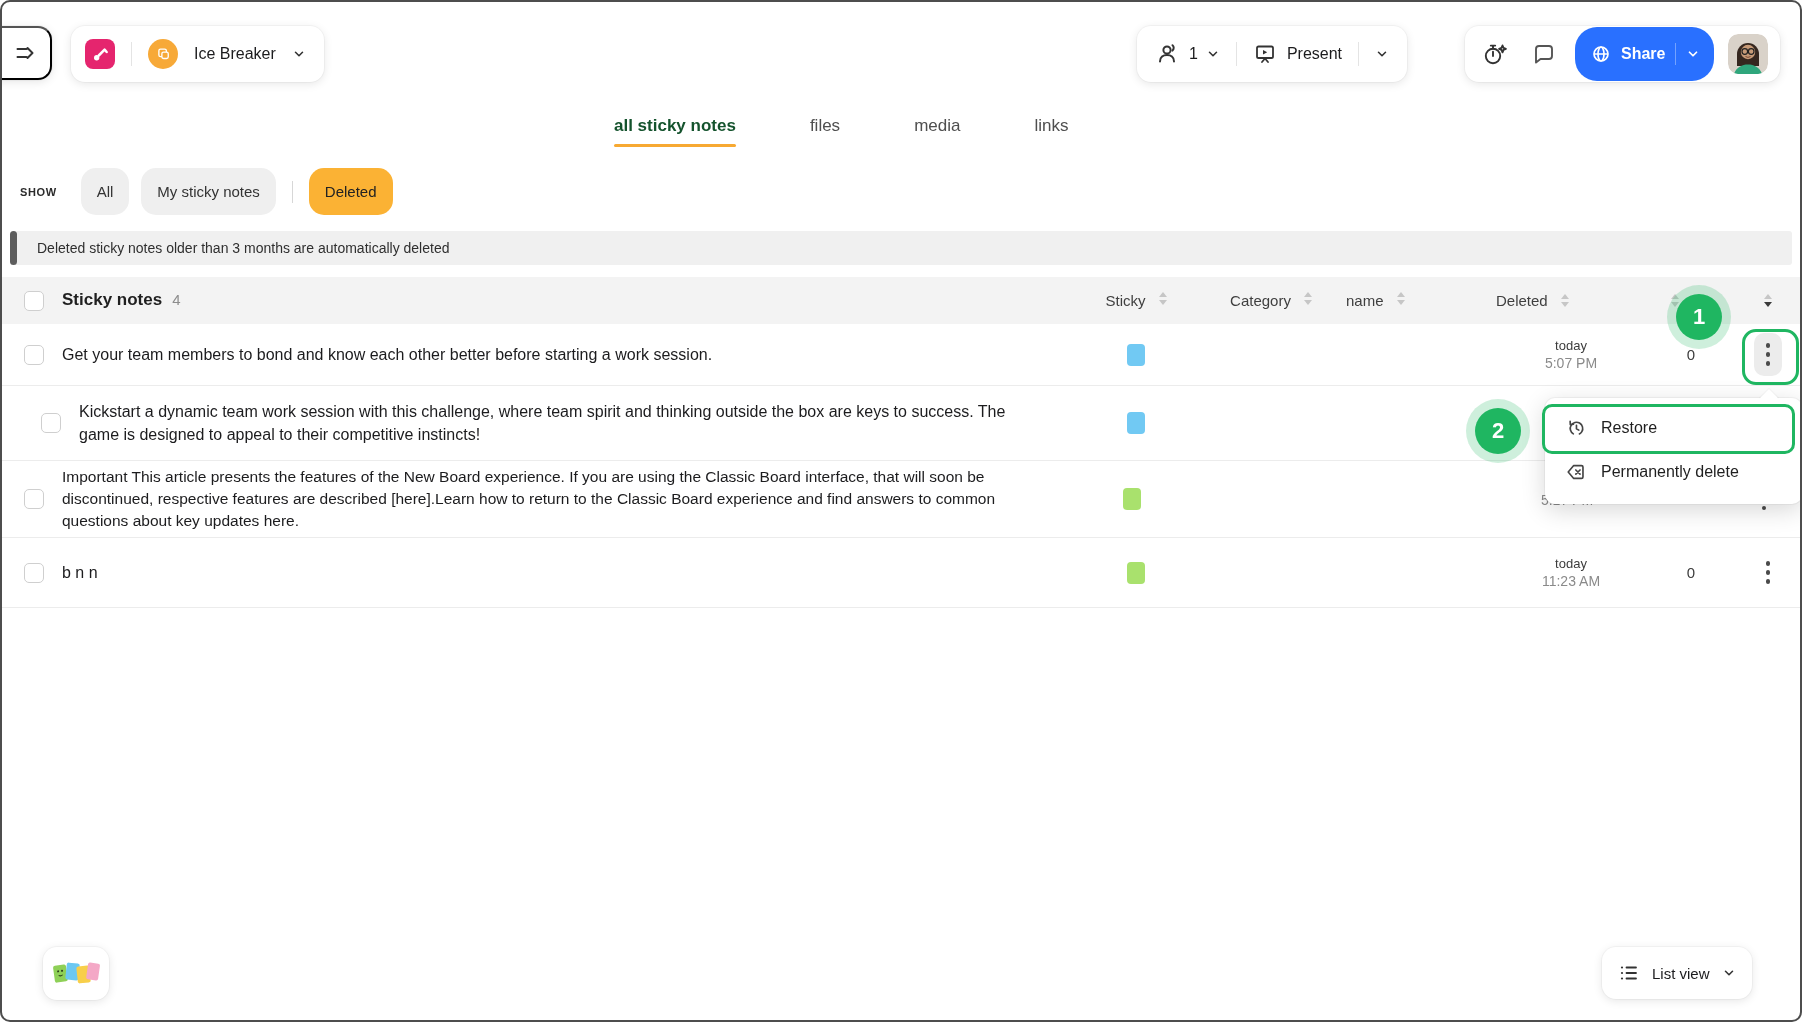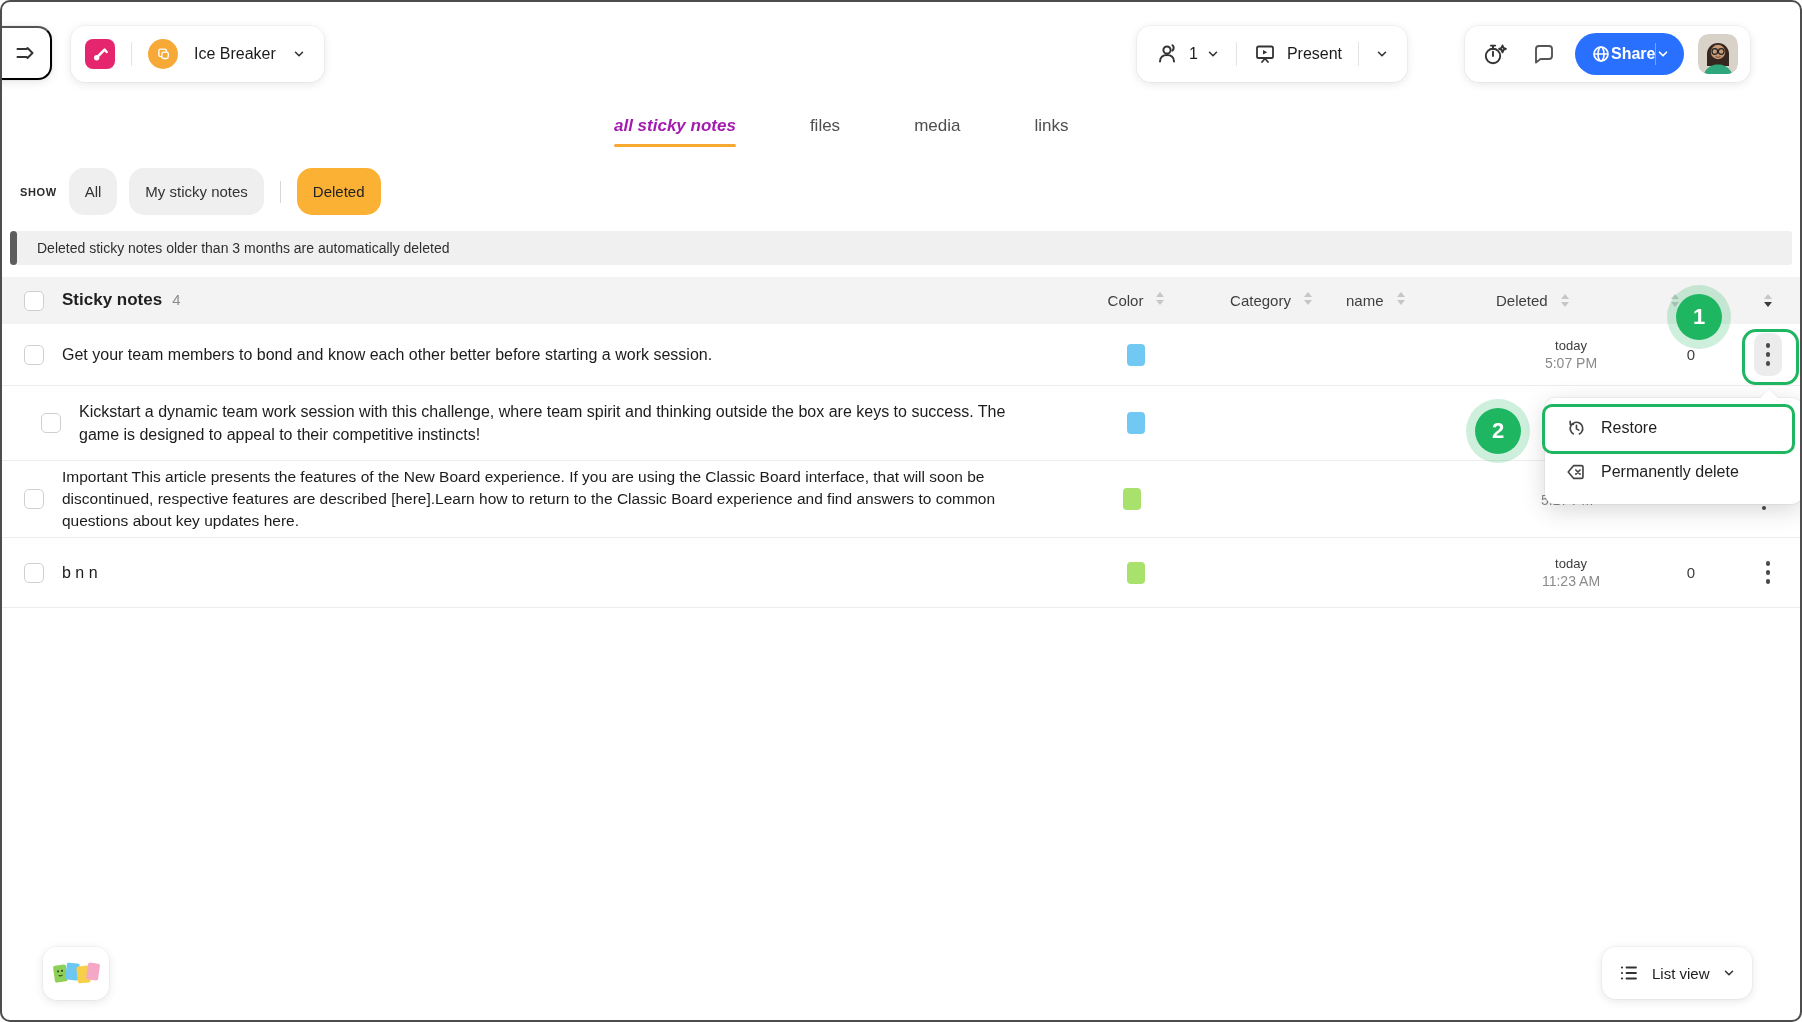--- a/index.html
+++ b/index.html
@@ -13,32 +13,32 @@
   .toggle-btn{ left:-14px; top:24px; width:64px; height:54px; justify-content:flex-end; padding-right:14px; cursor:pointer; }
   .title-card{ left:69px; top:24px; height:56px; padding:0 18px 0 14px; gap:16px; }
   .app-logo{ width:30px; height:30px; border-radius:8px; background:#e5256e; display:flex; align-items:center; justify-content:center; }
   .vdiv{ width:1px; height:24px; background:#e4e4e4; }
   .board-icon{ width:30px; height:30px; border-radius:50%; background:#f7a938; display:flex; align-items:center; justify-content:center; }
   .board-title{ font-size:16px; color:#1c1c1e; }
   .people-card{ left:1135px; top:24px; height:56px; padding:0 14px; gap:12px; }
   .tools-card{ left:1463px; top:24px; height:56px; padding:0 12px; gap:14px; }
   .num{ font-size:16px; color:#1c1c1e; }
   .icon-btn{ display:flex; align-items:center; justify-content:center; background:none; border:none; cursor:pointer; padding:4px; }
-  .share-btn{ display:flex; align-items:center; background:#2970ff; border:none; border-radius:22px; height:42px; padding:0 14px 0 16px; cursor:pointer; }
+  .share-btn{ display:flex; align-items:center; gap:10px; background:#2970ff; border:none; border-radius:22px; height:54px; padding:0 14px 0 16px; cursor:pointer; }
   .share-label{ color:#fff; font-size:16px; font-weight:bold; }
   .share-div{ width:1px; height:22px; background:rgba(255,255,255,.35); }
   .avatar{ width:40px; height:40px; border-radius:10px; overflow:hidden; border:none; background:none; padding:0; cursor:pointer; }
   
   .tabs{ position:absolute; left:612px; top:114px; display:flex; gap:74px; list-style:none; }
   .tab{ position:relative; font-size:17px; color:#4f4f4f; padding-bottom:14px; cursor:pointer; }
-  .tab.active{ color:#a21caf; font-weight:bold;font-style:italic; }
+  .tab.active{ color:#14532d; font-weight:bold; }
   .tab.active::after{ content:""; position:absolute; left:0; right:0; bottom:3px; height:3px; background:#f7a932; border-radius:2px; }
   
   .filters{ position:absolute; left:18px; top:166px; display:flex; align-items:center; gap:12px; }
-  .show-label{ font-size:11px; font-weight:bold; letter-spacing:.6px; color:#2b2b2b; margin-right:0; }
+  .show-label{ font-size:11px; font-weight:bold; letter-spacing:.6px; color:#2b2b2b; margin-right:12px; }
   .chip{ height:47px; border:none; border-radius:15px; background:#efefef; color:#333; font-size:15px; padding:0 16px; cursor:pointer; font-family:inherit; }
   .chip.active{ background:#fbb234; color:#222; }
   .chip-div{ width:1px; height:22px; background:#d7d7d7; margin:0 4px; }
   
   .banner{ position:absolute; left:8px; right:8px; top:229px; height:34px; background:#f0f0f0; border-radius:3px; display:flex; align-items:center; }
   .banner-bar{ width:7px; height:34px; background:#5d5d5d; border-radius:4px; flex:none; }
   .banner-text{ font-size:14px; color:#2f2f2f; padding-left:20px; }
   
   .table{ position:absolute; left:0; right:0; top:275px; }
   .trow{ display:flex; align-items:center; }
@@ -231,21 +231,21 @@
   <section class="table">
 
     <div class="trow thead">
       <div class="c-check">
           <span class="checkbox"></span>
         </div>
       <div class="c-text">
         <span class="t-title">Sticky notes</span><span class="t-count">4</span>
       </div>
       <div class="c-color">
-        <span class="hlabel">Color</span>
+        <span class="hlabel">Sticky</span>
         <span class="sorter">
             <i class="up"></i>
             <i class="down"></i>
           </span>
       </div>
       <div class="c-cat">
         <span class="hlabel">Category</span>
         <span class="sorter">
             <i class="up"></i>
             <i class="down"></i>

